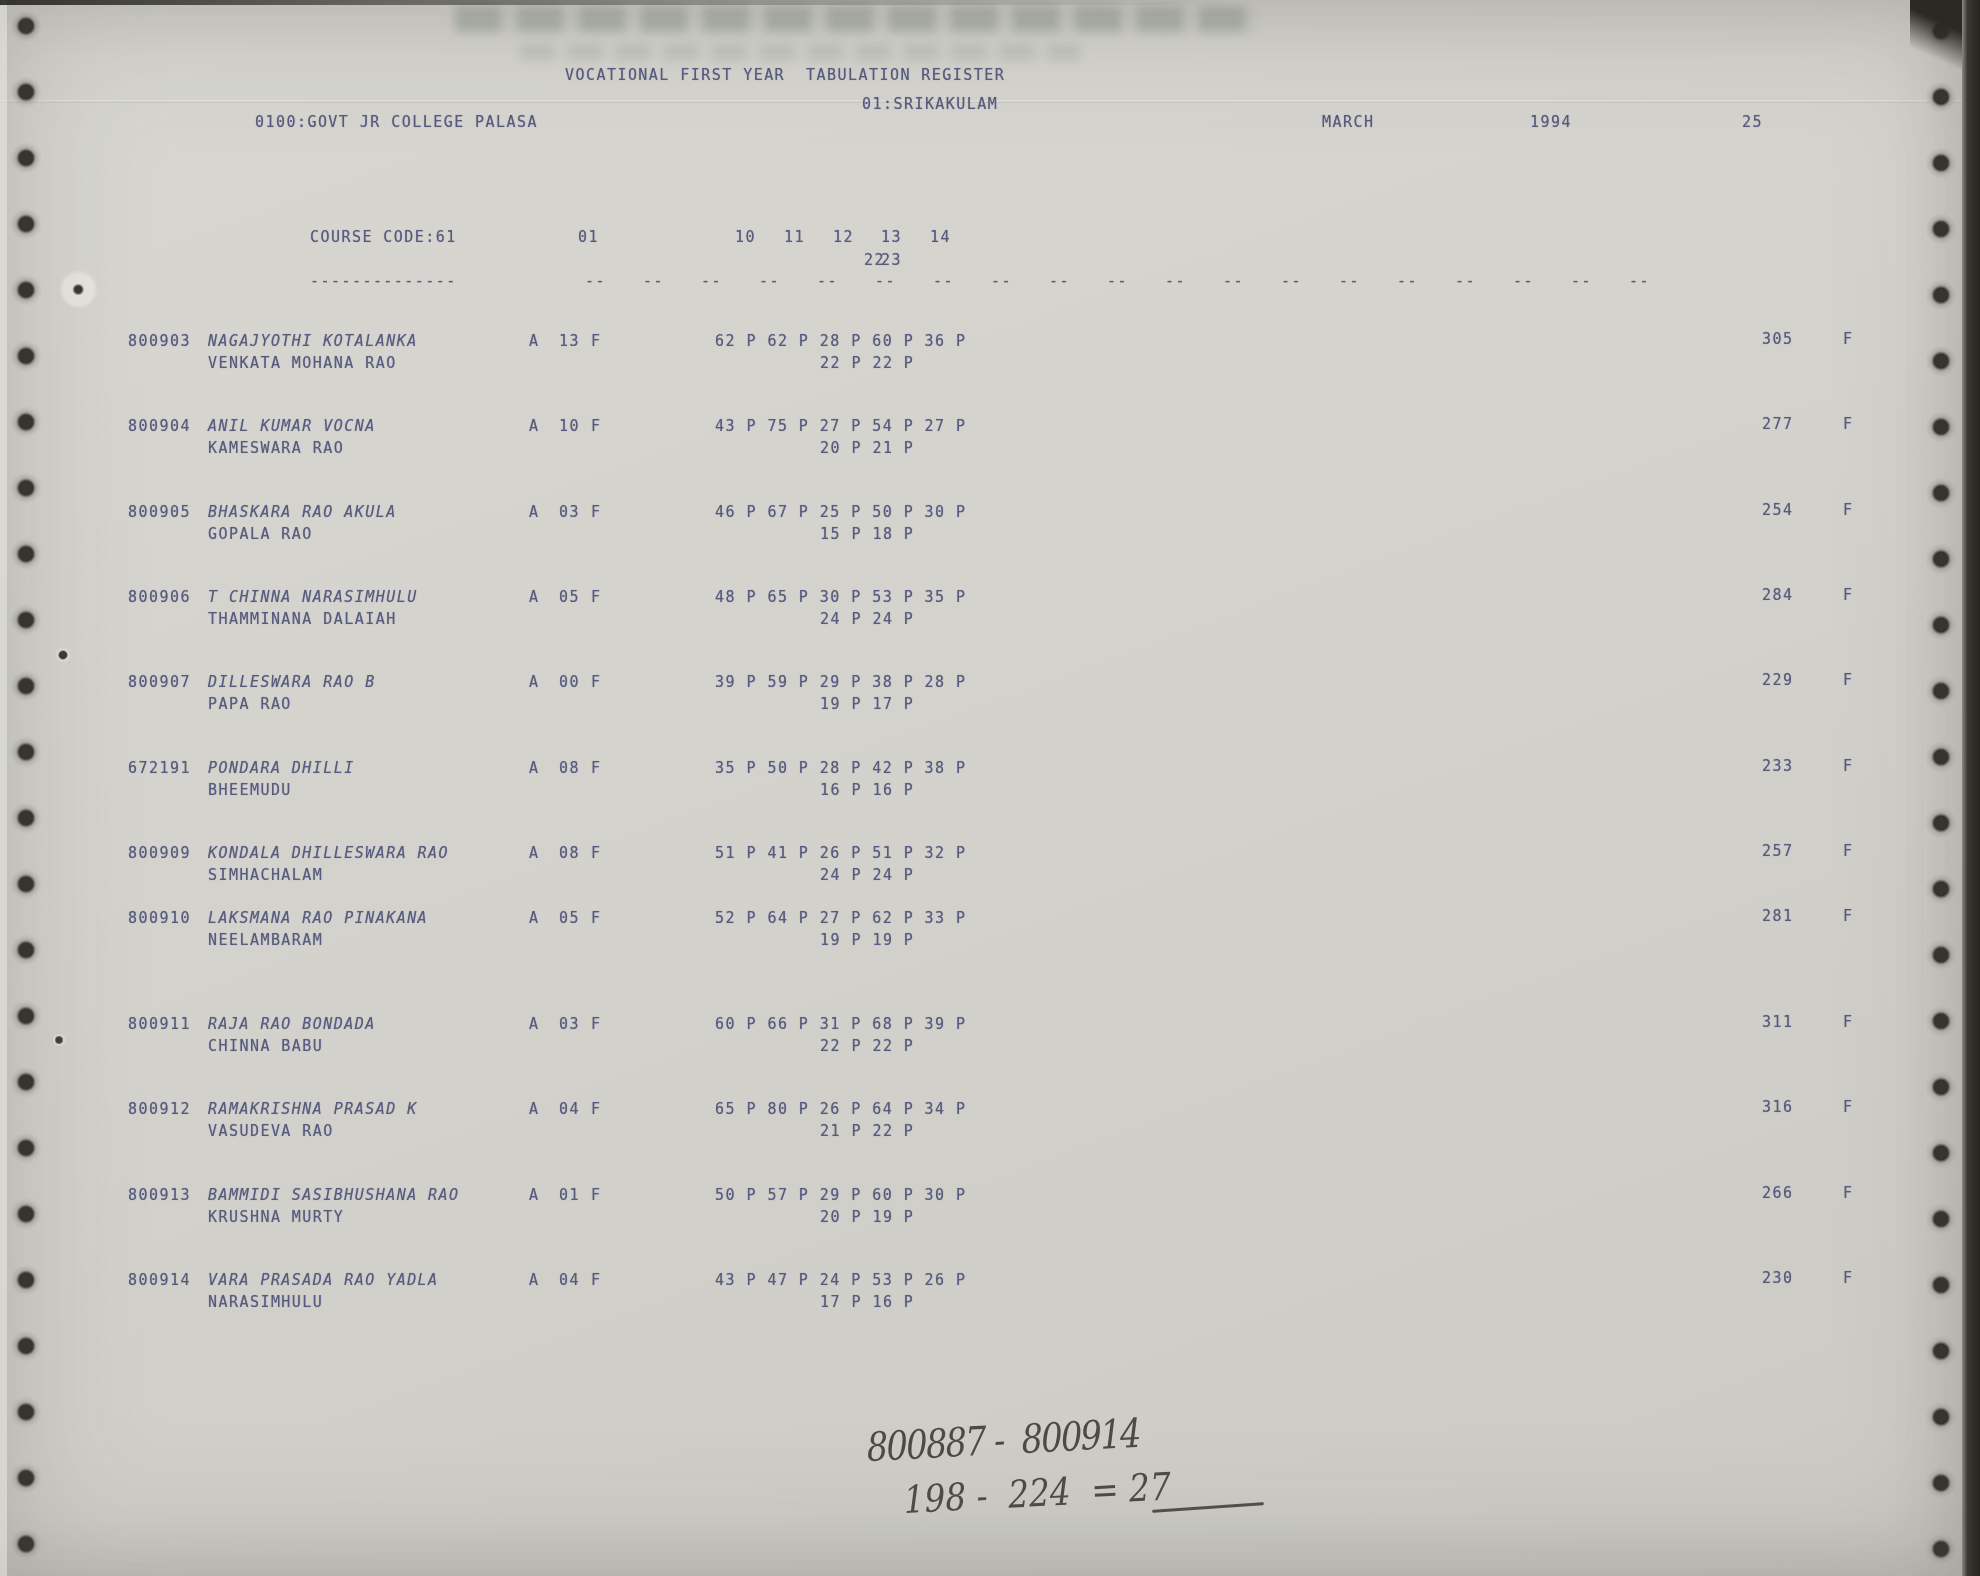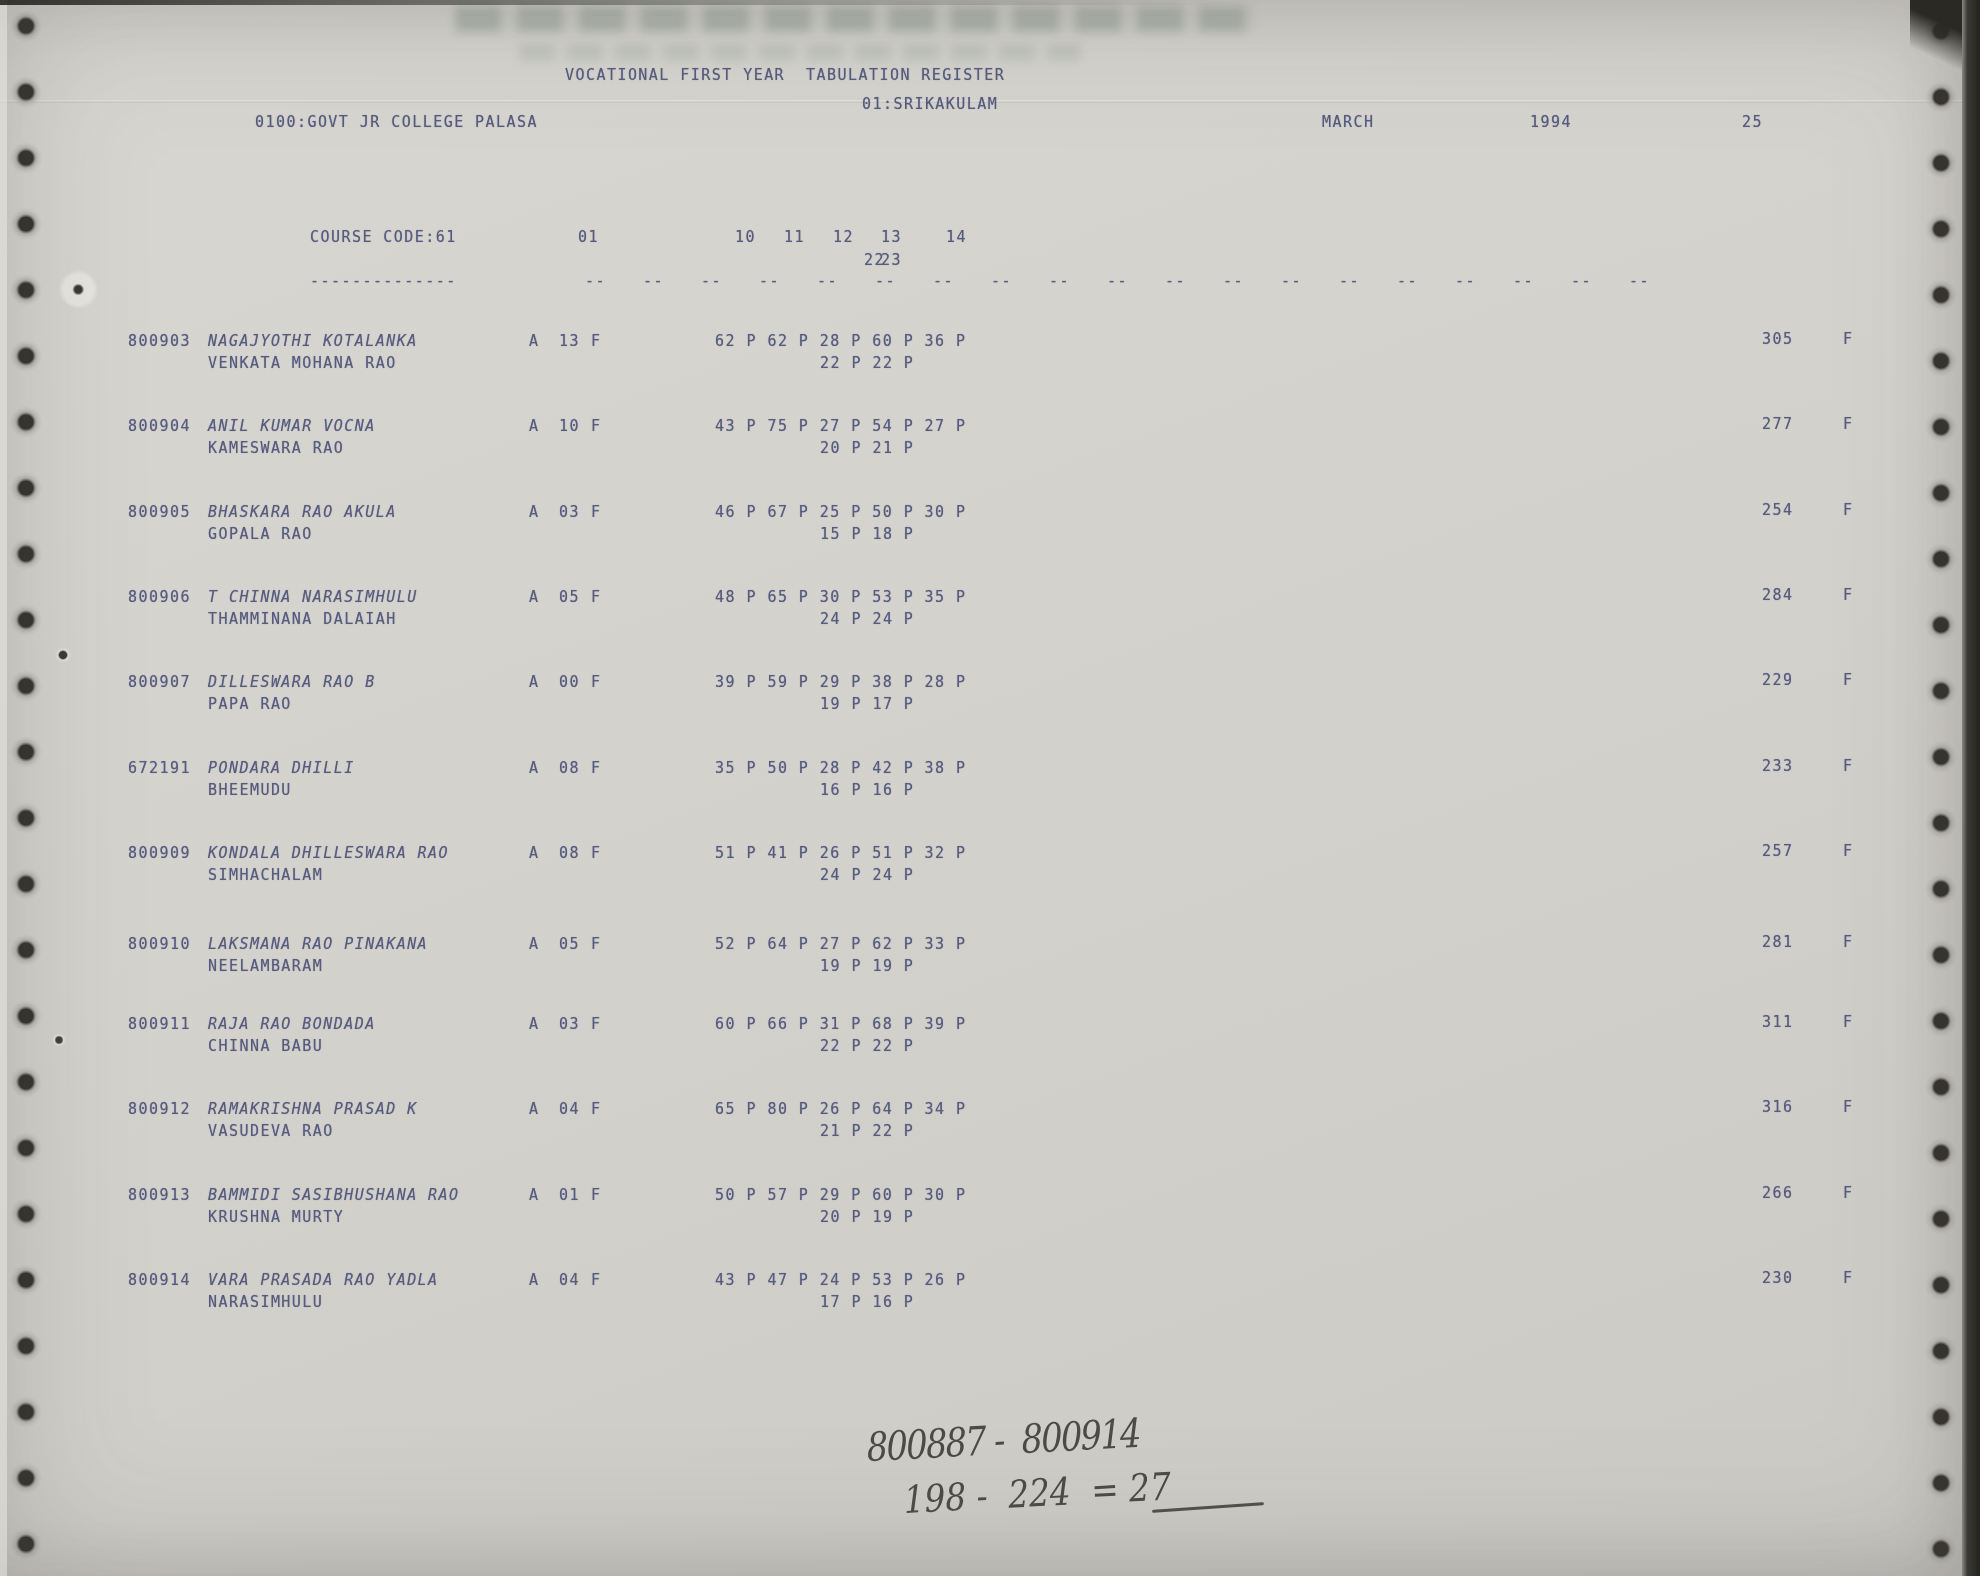--- a/index.html
+++ b/index.html
@@ -45,21 +45,21 @@
     letter-spacing:1.45px;text-shadow:0 0 1px rgba(77,82,120,.65);opacity:.92;}
   .title{left:565px;top:66px;}
   .college{left:255px;top:113px;}
   .district{left:862px;top:95px;}
   .month{left:1322px;top:113px;}
   .year{left:1530px;top:113px;}
   .pageno{left:1742px;top:113px;}
   .course-code{left:310px;top:228px;}
   .col01{left:578px;top:228px;}
   .c10{left:735px;top:228px;} .c11{left:784px;top:228px;} .c12{left:833px;top:228px;}
-  .c13{left:881px;top:228px;} .c14{left:930px;top:228px;margin-left:16px;}
+  .c13{left:881px;top:228px;} .c14{left:930px;top:228px;}
   .s22{left:833px;top:251px;margin-left:31px;} .s23{left:881px;top:251px;}
   .rule{left:310px;top:272px;}
   .dash-pair{position:absolute;top:0;white-space:pre;}
   #dash-pairs{position:absolute;left:0;top:272px;width:100%;height:18px;color:#4d5278;
     font-size:15px;letter-spacing:1.45px;text-shadow:0 0 1px rgba(77,82,120,.65);opacity:.92;}
   
   #rows{position:absolute;left:0;top:318px;width:100%;}
   .student-row{position:absolute;left:0;width:100%;height:86px;}
   .f{position:absolute;white-space:pre;color:#4d5278;font-size:15px;line-height:18px;
     letter-spacing:1.45px;text-shadow:0 0 1px rgba(77,82,120,.65);opacity:.92;}
@@ -215,21 +215,21 @@
       <span class="f father">SIMHACHALAM</span>
       <span class="f att">A</span>
       <span class="f internal">08</span>
       <span class="f flag">F</span>
       <span class="f m1">51 P 41 P 26 P 51 P 32 P</span>
       <span class="f m2">24 P 24 P</span>
       <span class="f total">257</span>
       <span class="f result">F</span>
     </div>
 
-    <div class="student-row" style="top: 603px;">
+    <div class="student-row" style="top: 577px;">
       <span class="f roll">800910</span>
       <span class="f name">LAKSMANA RAO PINAKANA</span>
       <span class="f father">NEELAMBARAM</span>
       <span class="f att">A</span>
       <span class="f internal">05</span>
       <span class="f flag">F</span>
       <span class="f m1">52 P 64 P 27 P 62 P 33 P</span>
       <span class="f m2">19 P 19 P</span>
       <span class="f total">281</span>
       <span class="f result">F</span>

